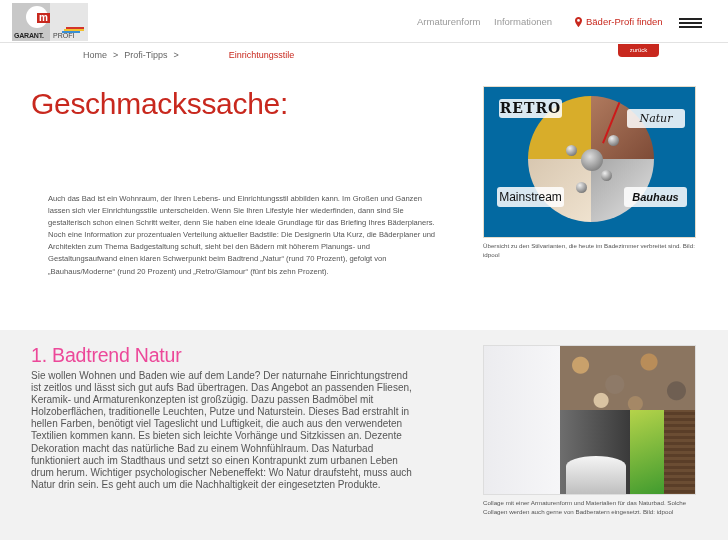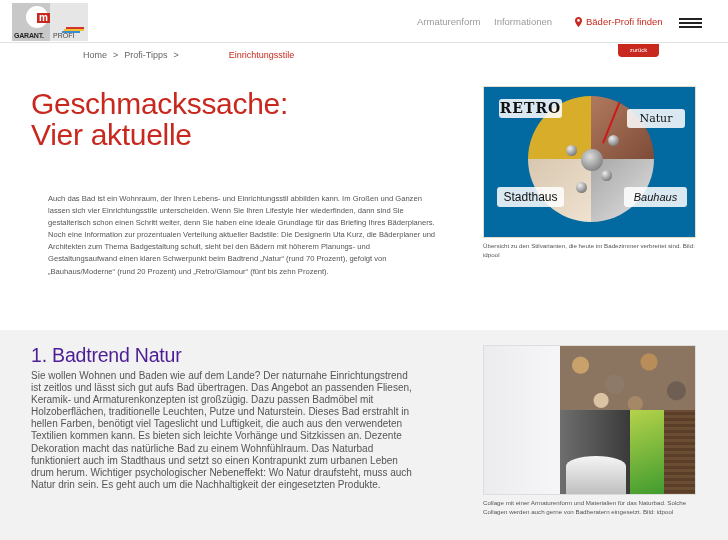--- a/index.html
+++ b/index.html
@@ -45,28 +45,28 @@
   .q-tl { left: 0; top: 0; background: #d8ad2a; }
   .q-tr { left: 63px; top: 0; background: linear-gradient(135deg, #b07a5e, #7e4b37); }
   .q-bl { left: 0; top: 63px; background: linear-gradient(135deg, #d8c7b0, #efe2cf); }
   .q-br { left: 63px; top: 63px; background: linear-gradient(135deg, #a6a6a6, #e3e3e3); }
   .needle { position: absolute; left: 118px; top: 12px; width: 1.5px; height: 44px; background: #cc1a1a; transform: rotate(22deg); transform-origin: bottom; }
   .hub { position: absolute; left: 97px; top: 62px; width: 22px; height: 22px; border-radius: 50%; background: radial-gradient(circle at 40% 35%, #ddd, #666); }
   .knob { position: absolute; width: 11px; height: 11px; border-radius: 50%; background: radial-gradient(circle at 35% 30%, #eee, #555); }
   .k1 { left: 124px; top: 48px; } .k2 { left: 82px; top: 58px; } .k3 { left: 117px; top: 83px; } .k4 { left: 92px; top: 95px; }
   .label-box { position: absolute; background: rgba(255,255,255,0.85); border-radius: 3px; text-align: center; color: #111; }
   .lb-retro { left: 15px; top: 12px; width: 63px; height: 19px; font-family: "DejaVu Serif", serif; font-weight: bold; font-size: 14px; line-height: 19px; letter-spacing: 1px; }
-  .lb-natur { left: 143px; top: 22px; width: 58px; height: 19px; font-family: "DejaVu Serif", serif; font-size: 11px; line-height: 19px; }
+  .lb-natur { left: 143px; top: 22px; width: 58px; height: 19px; font-family: "DejaVu Serif", serif; font-style: italic; font-size: 11px; line-height: 19px; }
   .lb-main { left: 13px; top: 100px; width: 67px; height: 20px; font-size: 12px; line-height: 20px; }
-  .lb-bau { left: 140px; top: 100px; width: 63px; height: 20px; font-size: 11px; font-weight: normal; font-style: italic; line-height: 20px; text-align: center; }
+  .lb-bau { left: 140px; top: 100px; width: 63px; height: 20px; font-size: 11px; font-weight: bold; font-style: italic; line-height: 20px; text-align: center; }
   .fig1-cap { position: absolute; left: 483px; top: 242px; width: 220px; font-size: 6.2px; line-height: 8.5px; color: #555; }
 
   
   .section2 { position: absolute; left: 0; top: 330px; width: 728px; height: 210px; background: #f2f2f2; }
-  .h2 { position: absolute; left: 31px; top: 344px; font-size: 19.5px; color: #4c1d95; font-weight: normal; letter-spacing: -0.2px; }
+  .h2 { position: absolute; left: 31px; top: 344px; font-size: 19.5px; color: #ec4899; font-weight: normal; letter-spacing: -0.2px; }
   .body2 { position: absolute; left: 31px; top: 370px; width: 388px; font-size: 10px; line-height: 12.1px; color: #555; }
 
   .fig2 { position: absolute; left: 483px; top: 345px; width: 213px; height: 150px; background: #e9e9ec; overflow: hidden; border: 1px solid #ddd; }
   .f2-white { position: absolute; left: 0; top: 0; width: 76px; height: 150px; background: linear-gradient(90deg, #ececef, #f6f6f8); }
   .f2-stones { position: absolute; left: 76px; top: 0; width: 137px; height: 64px;
       background: radial-gradient(circle at 15% 30%, #c9a16b 0 8px, transparent 9px),
                   radial-gradient(circle at 40% 60%, #8e7a68 0 9px, transparent 10px),
                   radial-gradient(circle at 65% 25%, #b98d59 0 8px, transparent 9px),
                   radial-gradient(circle at 85% 70%, #6f5f52 0 9px, transparent 10px),
                   radial-gradient(circle at 30% 85%, #d9c3a2 0 7px, transparent 8px),
@@ -119,40 +119,40 @@
   <a>Home</a>
   <span>&gt;</span>
   <a>Profi-Tipps</a>
   <span>&gt;</span>
   <span class="current">Einrichtungsstile</span>
 </nav>
 <a class="back-btn">zurück</a>
 
 <h1 class="title">
   <span>Geschmackssache:</span><br>
-  <span>Vier aktuelle</span><br>
+  <br>
 </h1>
 <p class="intro-text">Auch das Bad ist ein Wohnraum, der Ihren Lebens- und Einrichtungsstil abbilden kann. Im Großen und Ganzen lassen sich vier Einrichtungsstile unterscheiden. Wenn Sie Ihren Lifestyle hier wiederfinden, dann sind Sie gestalterisch schon einen Schritt weiter, denn Sie haben eine ideale Grundlage für das Briefing Ihres Bäderplaners. Noch eine Information zur prozentualen Verteilung aktueller Badstile: Die Designerin Uta Kurz, die Bäderplaner und Architekten zum Thema Badgestaltung schult, sieht bei den Bädern mit höherem Planungs- und Gestaltungsaufwand einen klaren Schwerpunkt beim Badtrend „Natur“ (rund 70 Prozent), gefolgt von „Bauhaus/Moderne“ (rund 20 Prozent) und „Retro/Glamour“ (fünf bis zehn Prozent).</p>
 
 <div class="fig1">
   <div class="wheel">
     <div class="q q-tl"></div>
     <div class="q q-tr"></div>
     <div class="q q-bl"></div>
     <div class="q q-br"></div>
   </div>
   <div class="needle"></div>
   <div class="hub"></div>
   <div class="knob k1"></div>
   <div class="knob k2"></div>
   <div class="knob k3"></div>
   <div class="knob k4"></div>
   <div class="label-box lb-retro">RETRO</div>
   <div class="label-box lb-natur">Natur</div>
-  <div class="label-box lb-main">Stadthaus</div>
+  <div class="label-box lb-main">Mainstream</div>
   <div class="label-box lb-bau">Bauhaus</div>
 </div>
 <p class="fig1-cap">Übersicht zu den Stilvarianten, die heute im Badezimmer verbreitet sind. Bild: idpool</p>
 
 <div class="section2"></div>
 <h2 class="h2">1. Badtrend Natur</h2>
 <p class="body2">Sie wollen Wohnen und Baden wie auf dem Lande? Der naturnahe Einrichtungstrend ist zeitlos und lässt sich gut aufs Bad übertragen. Das Angebot an passenden Fliesen, Keramik- und Armaturenkonzepten ist großzügig. Dazu passen Badmöbel mit Holzoberflächen, traditionelle Leuchten, Putze und Naturstein. Dieses Bad erstrahlt in hellen Farben, benötigt viel Tageslicht und Luftigkeit, die auch aus den verwendeten Textilien kommen kann. Es bieten sich leichte Vorhänge und Sitzkissen an. Dezente Dekoration macht das natürliche Bad zu einem Wohnfühlraum. Das Naturbad funktioniert auch im Stadthaus und setzt so einen Kontrapunkt zum urbanen Leben drum herum. Wichtiger psychologischer Nebeneffekt: Wo Natur draufsteht, muss auch Natur drin sein. Es geht auch um die Nachhaltigkeit der eingesetzten Produkte.</p>
 
 <div class="fig2">
   <div class="f2-white"></div>

